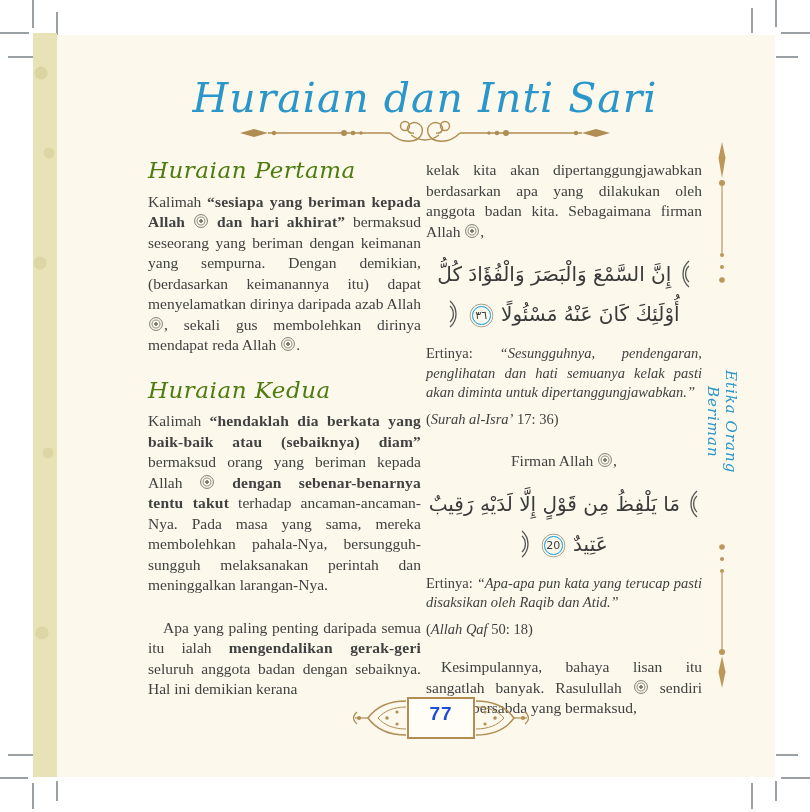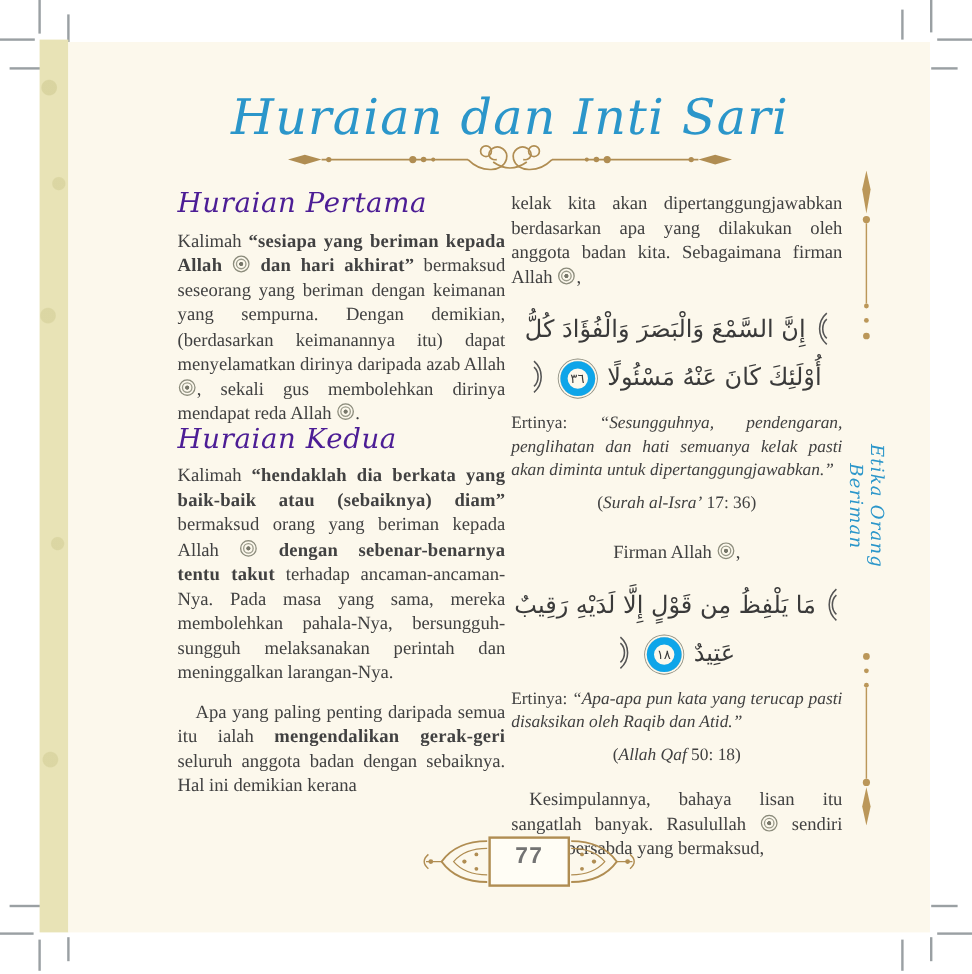--- a/index.html
+++ b/index.html
@@ -31,65 +31,65 @@
     font-family:"DejaVu Serif", serif;font-style:italic;font-size:41px;
     color:#2b96ca;letter-spacing:1px;
   }
   .divider{position:absolute;left:238px;top:118px;}
   
   .col{position:absolute;top:160px;font-size:15.5px;line-height:20.5px;text-align:justify;}
   .col-left{left:148px;width:273px;}
   .col-right{left:426px;width:276px;}
   .heading{
     font-family:"DejaVu Serif", serif;font-style:italic;font-weight:normal;
-    font-size:23px;color:#4c1d95;margin:0 0 11px 0;letter-spacing:.5px;text-align:left;
-  }
-  .heading.second{}
+    font-size:23px;color:#4d7c0f;margin:0 0 11px 0;letter-spacing:.5px;text-align:left;
+  }
+  .heading.second{margin-top:24px;}
   p{margin:0;}
-  .para-indent{text-indent:15px;margin-top:12px;}
+  .para-indent{text-indent:15px;margin-top:22px;}
   b{letter-spacing:.2px;}
   
   .honorific{
     display:inline-block;width:12px;height:12px;border-radius:50%;
     border:1px solid #8a8a7a;vertical-align:-1px;margin:0 1px;
     box-shadow:inset 0 0 0 1.5px #fcf8ec, inset 0 0 0 2.6px #9a9a8a;
     background:radial-gradient(circle,#77776a 0 1.5px,transparent 2px);
   }
   
   .verse{
     direction:rtl;text-align:center;font-family:"DejaVu Sans", sans-serif;
     font-size:20px;line-height:40px;color:#3a3a3a;margin:12px 0 10px;
   }
   .ayah-num{
     display:inline-block;direction:rtl;font-size:11px;line-height:15px;
-    min-width:15px;border:6px solid #0ea5e9;border-radius:50%;
+    min-width:15px;border:1px solid #0ea5e9;border-radius:50%;
     box-shadow:0 0 0 1.5px #fcf8ec,0 0 0 2.2px #8b8b7d;
     vertical-align:2px;margin:0 4px;padding:1px;
   }
   .vbracket{vertical-align:-7px;}
   
   .translation{font-size:14.5px;line-height:19.5px;text-align:justify;margin:4px 0 0;}
   .translation .q{font-style:italic;}
-  .citation{font-size:14.5px;text-align:center;margin:6px 0 0;}
+  .citation{font-size:14.5px;text-align:left;margin:6px 0 0;}
   .citation .sname{font-style:italic;}
   .firman{margin:22px 0 0;text-align:center;}
   
   .margin-rule{position:absolute;left:712px;top:142px;}
   .margin-label{
     position:absolute;left:704px;top:332px;height:180px;width:36px;
     writing-mode:vertical-rl;text-align:center;
     font-family:"DejaVu Serif", serif;font-style:italic;font-size:15px;
     color:#2b96ca;letter-spacing:1px;
   }
   
   .footer-ornament{position:absolute;left:348px;top:692px;}
   .page-number{
     position:absolute;left:408px;top:703px;width:66px;text-align:center;
     font-family:"Liberation Sans", sans-serif;font-weight:bold;font-size:19px;
-    color:#737373;letter-spacing:1px;
+    color:#1d4ed8;letter-spacing:1px;
   }
 </style>
 </head>
 <body>
 
 <div class="crop v" style="left:32px;top:0;height:28px"></div>
 <div class="crop v" style="left:56px;top:12px;height:23px"></div>
 <div class="crop h" style="left:0;top:32px;width:29px"></div>
 <div class="crop h" style="left:8px;top:56px;width:26px"></div>
 <div class="crop v" style="left:751px;top:8px;height:25px"></div>
@@ -166,21 +166,21 @@
   <p class="firman"><span>Firman Allah </span><span class="honorific"></span><span>,</span></p>
 
   <div class="verse">
     <svg class="vbracket" width="13" height="28" viewBox="0 0 13 28">
         <g stroke="#555" fill="none" stroke-width="1.3">
           <path d="M11,1 C3,8 3,20 11,27"></path>
           <path d="M11,6 C6.5,10 6.5,18 11,22"></path>
         </g>
       </svg>
     <span>مَا يَلْفِظُ مِن قَوْلٍ إِلَّا لَدَيْهِ رَقِيبٌ عَتِيدٌ</span>
-    <span class="ayah-num">١٨</span>
+    <span class="ayah-num">20</span>
     <svg class="vbracket" width="13" height="28" viewBox="0 0 13 28">
         <g stroke="#555" fill="none" stroke-width="1.3">
           <path d="M2,1 C10,8 10,20 2,27"></path>
           <path d="M2,6 C6.5,10 6.5,18 2,22"></path>
         </g>
       </svg>
   </div>
   <p class="translation"><span>Ertinya: </span><span class="q">“Apa-apa pun kata yang terucap pasti disaksikan oleh Raqib dan Atid.”</span></p>
   <p class="citation"><span>(</span><span class="sname">Allah Qaf</span><span> 50: 18)</span></p>
 

